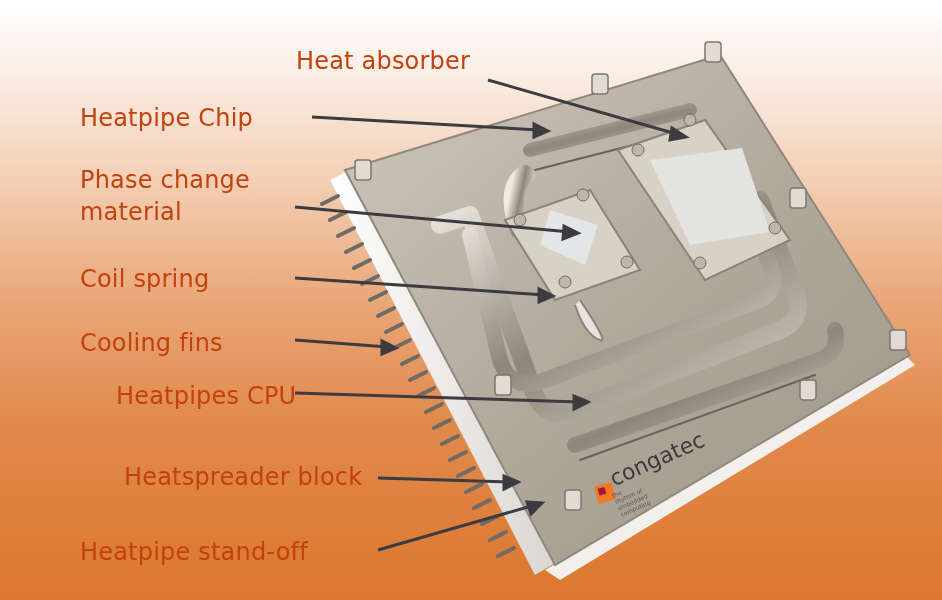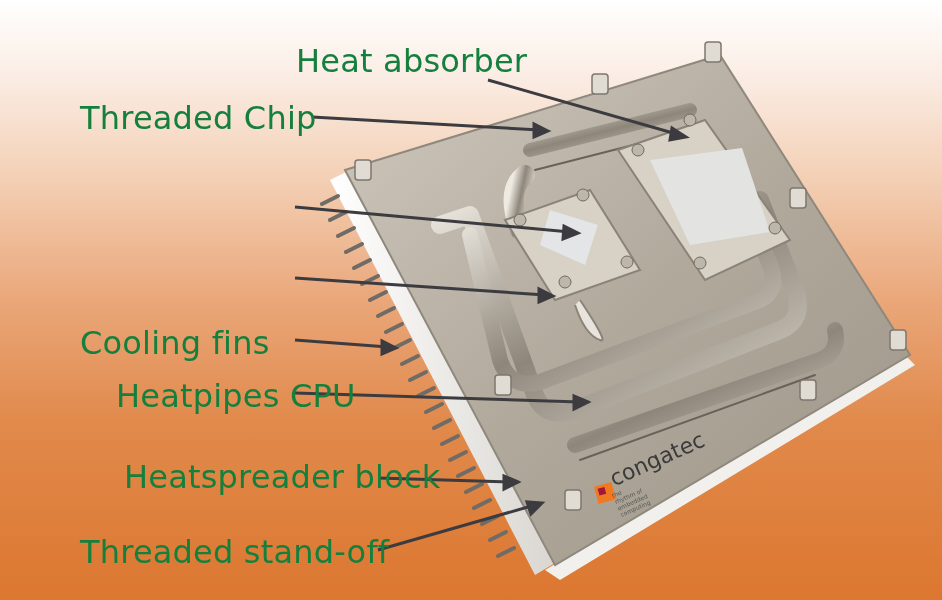--- a/index.html
+++ b/index.html
@@ -1,21 +1,21 @@
 <!DOCTYPE html>
 <html><head>
 <meta charset="utf-8">
 <style>
   html,body{margin:0;padding:0;}
   body{width:942px;height:600px;overflow:hidden;position:relative;
     font-family:"DejaVu Sans","Liberation Sans",sans-serif;}
   .bg{position:absolute;inset:0;
     background:linear-gradient(180deg,#ffffff 0%,#fbeee6 12%,#f3cfb4 30%,#eaa77a 50%,#e18a4c 70%,#dc7730 100%);}
   .stage{position:absolute;inset:0;}
-  .label{position:absolute;font-size:32px;color:#15803d;line-height:32px;letter-spacing:0.2px;white-space:nowrap;}
+  .label{position:absolute;font-size:24px;color:#c2410c;line-height:32px;letter-spacing:0.2px;white-space:nowrap;}
   svg{position:absolute;left:0;top:0;}
   .logo{position:absolute;}
   .logo-word{position:absolute;font-size:22px;color:#3a3a3a;transform-origin:left bottom;}
   .logo-tag{position:absolute;font-size:6px;color:#555;transform-origin:left bottom;}
 </style>
 </head>
 <body>
 
 <div class="bg"></div>
 
@@ -129,25 +129,30 @@
       <line x1="295" y1="393" x2="580" y2="402"></line>
       <polygon points="588,402 574,396 574,409"></polygon>
       <line x1="378" y1="478" x2="510" y2="482"></line>
       <polygon points="518,482 504,476 504,489"></polygon>
       <line x1="378" y1="550" x2="535" y2="505"></line>
       <polygon points="542,503 527,502 531,514"></polygon>
     </g>
   </svg>
 
   <div class="label" style="left:296px;top:45px;">Heat absorber</div>
-  <div class="label" style="left:80px;top:102px;">Threaded Chip</div>
+  <div class="label" style="left:80px;top:102px;">Heatpipe Chip</div>
+  <div class="label" style="left:80px;top:164px;">
+    <div>Phase change</div>
+    <div>material</div>
+  </div>
+  <div class="label" style="left:80px;top:263px;">Coil spring</div>
   <div class="label" style="left:80px;top:327px;">Cooling fins</div>
   <div class="label" style="left:80px;top:380px;margin-left:36px;">Heatpipes CPU</div>
   <div class="label" style="left:80px;top:461px;margin-left:44px;">Heatspreader block</div>
-  <div class="label" style="left:80px;top:536px;">Threaded stand-off</div>
+  <div class="label" style="left:80px;top:536px;">Heatpipe stand-off</div>
 
   <div class="logo" style="left:596px;top:478px;">
     <div style="position:absolute;left:0;top:6px;width:18px;height:18px;background:#f07a22;transform:rotate(-15deg);">
       <div style="position:absolute;left:3px;top:3px;width:7px;height:7px;background:#a4173a;"></div>
     </div>
     <div class="logo-word" style="left:20px;top:-12px;transform:rotate(-24deg);">congatec</div>
     <div class="logo-tag" style="left:26px;top:12px;transform:rotate(-24deg);">the rhythm of embedded computing</div>
   </div>
 </div>
 

